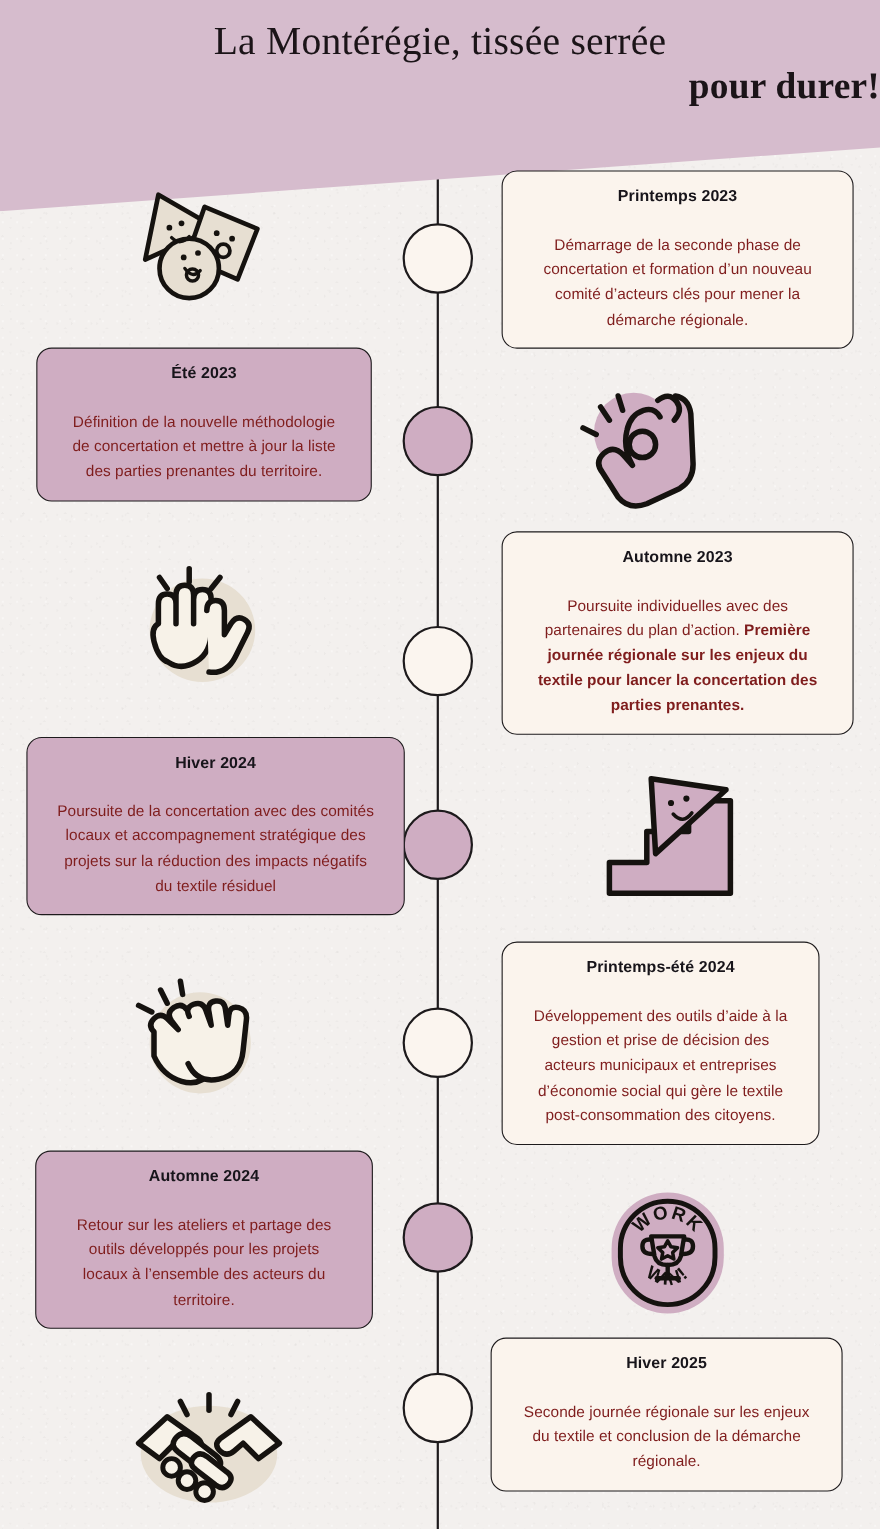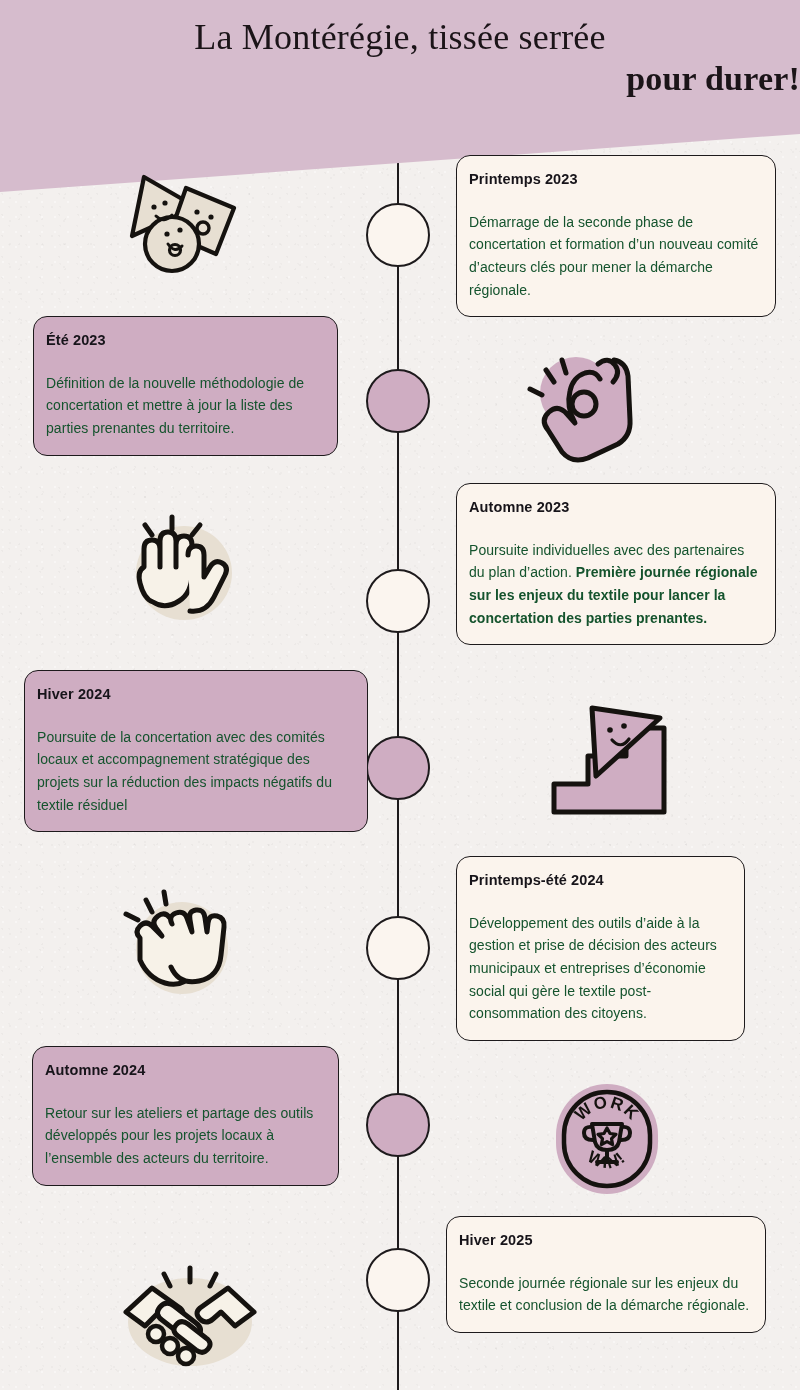--- a/index.html
+++ b/index.html
@@ -71,36 +71,37 @@
     z-index:4;
   }
   .node.cream { background:#fbf5ef; }
   .node.mauve { background:#cfadc2; }
 
   
   .card {
     position:absolute;
     border:1.6px solid #1d1a1c;
     border-radius:14px;
-    padding:13px 12px 15px;
+    padding:13px 26px 15px;
+    text-align:center;
     z-index:5;
   }
   .card.cream { background:#fbf4ed; }
   .card.mauve { background:#cfadc2; }
   .card-title {
     font-size:14.5px;
     font-weight:700;
     color:#17141a;
     line-height:1.5;
     margin-bottom:1px;
     letter-spacing:.1px;
   }
   .card-body {
     font-size:14px;
-    color:#14532d;
+    color:#7f1d1d;
     line-height:1.62;
     letter-spacing:.05px;
     margin-top:20px;
   }
   .card-body .b { font-weight:700; }
 
   
   .illus { position:absolute; z-index:5; }
   .illus svg { display:block; overflow:visible; }
 </style>

